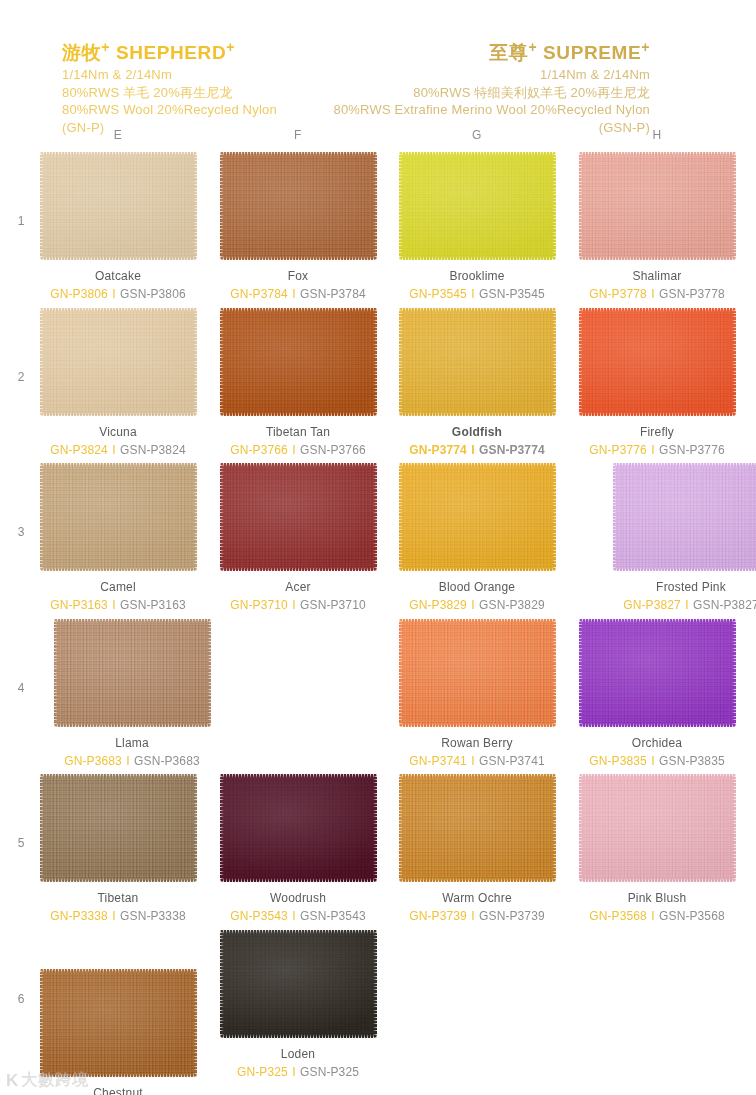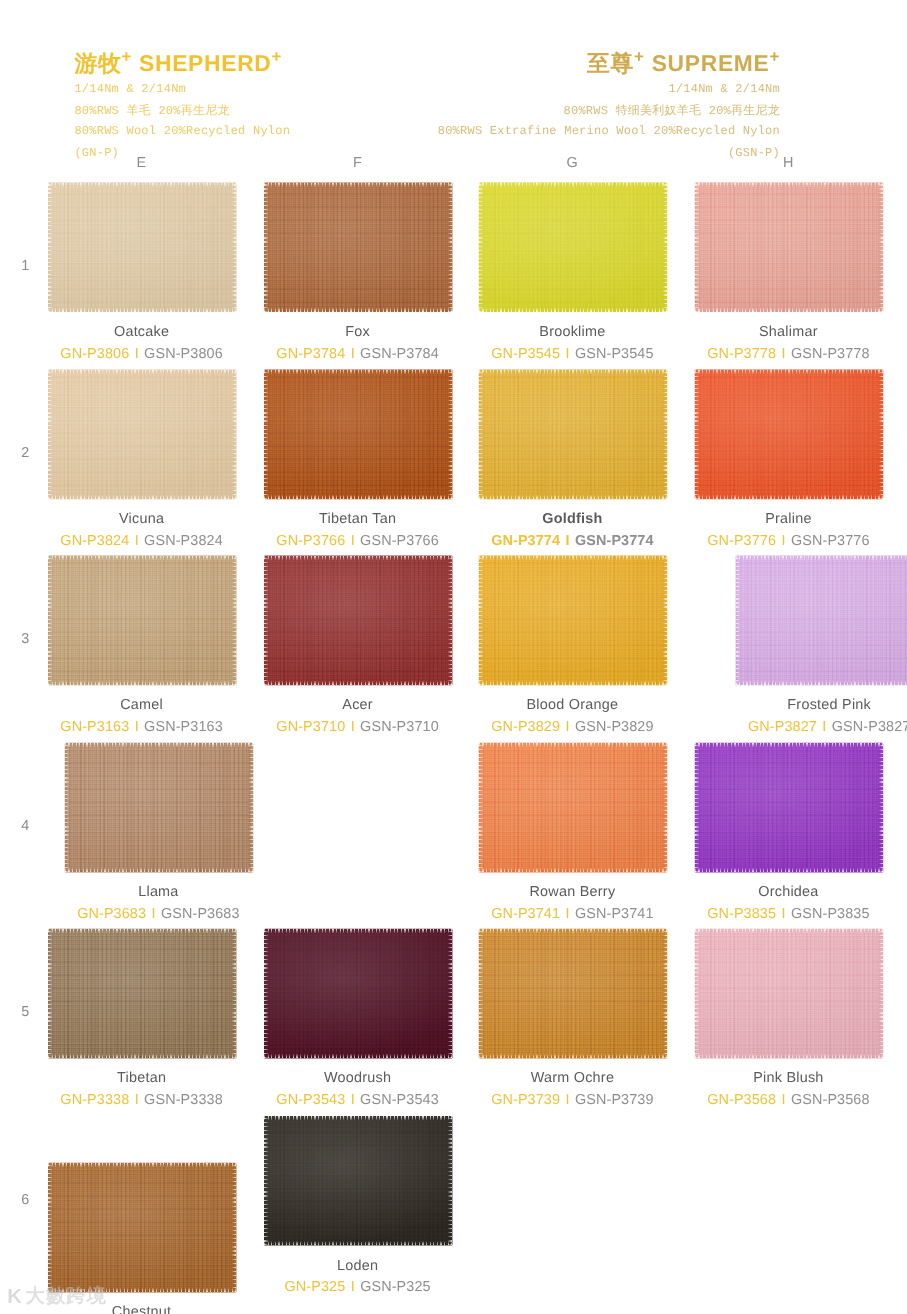--- a/index.html
+++ b/index.html
@@ -35,25 +35,24 @@
     font-weight: bold;
     letter-spacing: 0.6px;
     line-height: 26px;
     white-space: nowrap;
   }
   .hdr-title .plus { font-size: 14px; vertical-align: super; }
   .hdr-left  .hdr-title { color: #f2c12e; }
   .hdr-right .hdr-title { color: #ceab4e; }
 
   .hdr-line {
-    font-size: 10px;
+    font-size: 13px;
     line-height: 17.5px;
     letter-spacing: 0.2px;
     white-space: nowrap;
-    font-family: Liberation Mono, monospace;
   }
   .hdr-left  .hdr-line { color: #efcb63; }
   .hdr-right .hdr-line { color: #d8bd78; }
 
   
   .grid {
     position: absolute;
     top: 126px; left: 0;
     width: 756px;
   }
@@ -301,21 +300,21 @@
         </div>
         <div class="cell" style="left: 577px;">
           <div class="swatch" style="background: rgb(236, 83, 41);">
             <div class="knit"></div>
             <div class="sheen"></div>
             <div class="fuzz-t"></div>
             <div class="fuzz-b"></div>
             <div class="fuzz-l"></div>
             <div class="fuzz-r"></div>
           </div>
-          <div class="sw-name">Praline</div>
+          <div class="sw-name">Firefly</div>
           <div class="sw-codes"><span class="code-gn">GN-P3776</span> <span class="code-sep">I</span> <span class="code-gsn">GSN-P3776</span></div>
         </div>
       </div>
       <div class="row">
         <div class="row-label">3</div>
         <div class="cell" style="left: 38px;">
           <div class="swatch" style="background: rgb(193, 161, 118);">
             <div class="knit"></div>
             <div class="sheen"></div>
             <div class="fuzz-t"></div>

